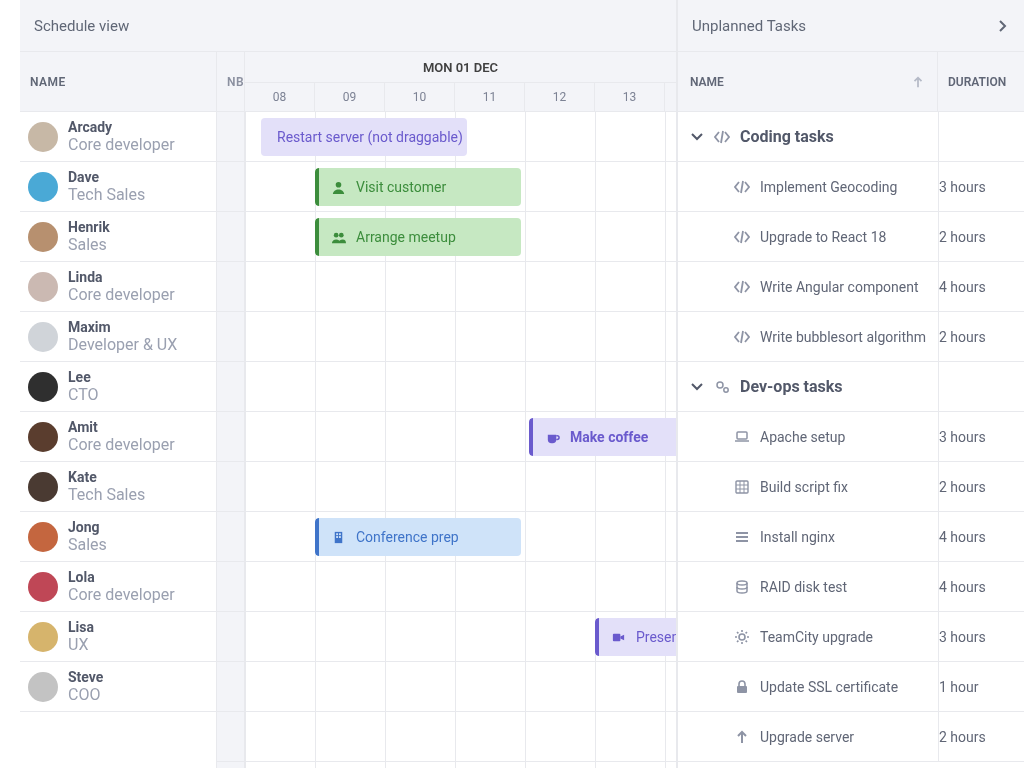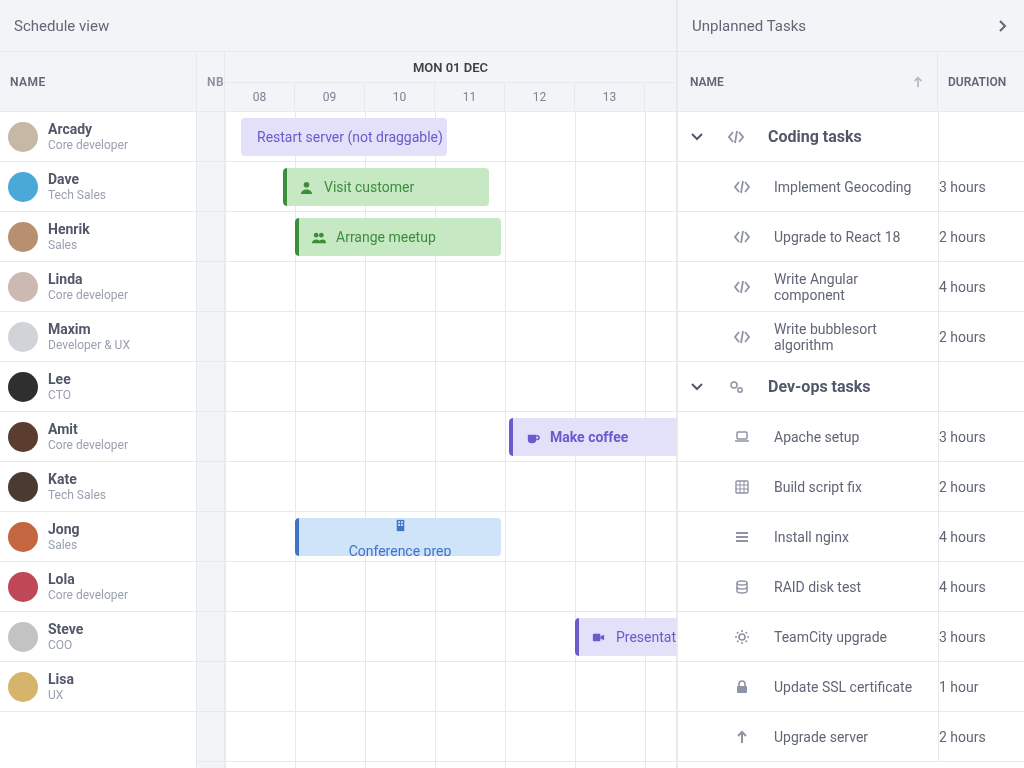--- a/index.html
+++ b/index.html
@@ -15,21 +15,21 @@
     --green-bg: #c6e8c2;
     --blue: #3f74c9;
     --blue-bg: #cfe3f9;
     --text-dark: #606676;
   }
   * { box-sizing: border-box; }
   html, body { margin:0; padding:0; width:1024px; height:768px; overflow:hidden;
     font-family: -apple-system, BlinkMacSystemFont, "Segoe UI", Roboto, sans-serif;
     color: var(--text); background:#fff; }
   .layout { display:flex; width:100%; height:100%; }
-  .schedule-panel { flex:1; min-width:0; display:flex; flex-direction:column; border-right:2px solid var(--border);}
+  .schedule-panel { flex:1; min-width:0; display:flex; flex-direction:column; border-right:2px solid var(--border);margin-left:20px;}
   .unplanned-panel { width:346px; display:flex; flex-direction:column; background:#fff;}
   .panel-title { height:52px; background:var(--header-bg); display:flex; align-items:center;
     padding:0 14px; font-size:15px; color:#606776; border-bottom:1px solid var(--border); }
   .unplanned-panel .panel-title { justify-content:space-between; }
 
   
   .sched-header-row { display:flex; background:var(--header-bg); height:60px; border-bottom:1px solid var(--border); }
   .sched-header-fixed { display:flex; flex:0 0 225px; }
   .col-header { display:flex; align-items:center; padding:0 10px;
     text-transform:uppercase; font-size:12px; letter-spacing:0.5px; color:#606776;
@@ -49,21 +49,21 @@
   .resource-col { width:197px; border-right:1px solid var(--border); }
   .nbr-col { width:28px; border-right:1px solid var(--border); background:var(--header-bg);}
   .nbr-col .nbr-cell { height:var(--row-h); border-bottom:1px solid var(--border); }
   .timeline-col { flex:1; position:relative; overflow:hidden; }
   .resource-row { height:var(--row-h); display:flex; align-items:center; padding:0 8px;
     border-bottom:1px solid var(--border); gap:10px; }
   .avatar { width:30px; height:30px; border-radius:50%; flex:0 0 30px;
     display:flex; align-items:center; justify-content:center; color:#fff; font-size:12px; font-weight:600;}
   .res-meta { display:flex; flex-direction:column; line-height:1.2; }
   .res-name { font-weight:700; font-size:14px; color:#525869; }
-  .res-role { font-size:12px; color:var(--text-muted); }
+  .res-role { font-size:16px; color:var(--text-muted); }
   .timeline-grid { position:absolute; inset:0; }
   .timeline-row { position:relative; height:var(--row-h); border-bottom:1px solid var(--border); }
   .vline { position:absolute; top:0; bottom:0; width:1px; background:var(--border); }
   .event { position:absolute; top:6px; height:38px; border-radius:4px;
     display:flex; align-items:center; gap:10px; padding:0 12px 0 16px;
     font-size:14px; white-space:nowrap; overflow:hidden; cursor:grab; }
   .event .ev-bar { position:absolute; left:0; top:0; bottom:0; width:4px; border-radius:4px 0 0 4px; }
   .event.violet { background:var(--violet-bg); color:var(--violet); }
   .event.violet .ev-bar { background:var(--violet); }
   .event.green { background:var(--green-bg); color:var(--green); }
@@ -76,21 +76,21 @@
   .up-header-row { display:flex; height:60px; background:var(--header-bg);
     border-bottom:1px solid var(--border); }
   .up-col-name { flex:1; display:flex; align-items:center; justify-content:space-between;
     padding:0 12px; text-transform:uppercase; font-size:12px; font-weight:600; color:#606676;
     border-right:1px solid var(--border); }
   .up-col-dur { width:86px; display:flex; align-items:center; padding:0 10px;
     text-transform:uppercase; font-size:12px; font-weight:600; color:#606676; }
   .up-body { flex:1; overflow:auto; }
   .up-group, .up-task { display:flex; align-items:center; height:var(--row-h);
     border-bottom:1px solid var(--border); }
-  .up-group .left, .up-task .left { flex:1; display:flex; align-items:center; gap:24px; padding:0 12px; }
+  .up-group .left, .up-task .left { flex:1; display:flex; align-items:center; gap:10px; padding:0 12px; }
   .up-group .right, .up-task .right { width:86px; padding:0 0; font-size:14px; color:var(--text-dark);
     border-left:1px solid var(--border); height:100%; display:flex; align-items:center; }
   .up-group { font-weight:700; color:#525869; }
   .up-task .left { padding-left:56px; }
   .up-task { color:var(--text-dark); font-size:14px; }
   .chev { width:14px; height:14px; }
   .task-icon, .small-icon { width:16px; height:16px; flex:0 0 16px; color:#8e94a5; }
   .sort-dir { color:#b5bac7; }
   svg { display:block; }
 </style>
@@ -257,31 +257,31 @@
             </div>
           </div>
           <div class="resource-row">
             <div class="avatar" style="background:#bf4756"></div>
             <div class="res-meta">
               <span class="res-name">Lola</span>
               <span class="res-role">Core developer</span>
             </div>
           </div>
           <div class="resource-row">
+            <div class="avatar" style="background:#d6b46c"></div>
+            <div class="res-meta">
+              <span class="res-name">Lisa</span>
+              <span class="res-role">UX</span>
+            </div>
+          </div>
+          <div class="resource-row">
             <div class="avatar" style="background:#c3c3c3"></div>
             <div class="res-meta">
               <span class="res-name">Steve</span>
               <span class="res-role">COO</span>
-            </div>
-          </div>
-          <div class="resource-row">
-            <div class="avatar" style="background:#d6b46c"></div>
-            <div class="res-meta">
-              <span class="res-name">Lisa</span>
-              <span class="res-role">UX</span>
             </div>
           </div>
         </div>
       <div class="nbr-col" id="nbr-col">
           <div class="nbr-cell"></div>
           <div class="nbr-cell"></div>
           <div class="nbr-cell"></div>
           <div class="nbr-cell"></div>
           <div class="nbr-cell"></div>
           <div class="nbr-cell"></div>
@@ -301,21 +301,21 @@
             <div class="vline" style="left: 210px;"></div>
             <div class="vline" style="left: 280px;"></div>
             <div class="vline" style="left: 350px;"></div>
             <div class="vline" style="left: 420px;"></div>
             <div class="timeline-row">
               <div class="event violet nobar" style="left: 16px; width: 206px;">
                 <span>Restart server (not draggable)</span>
               </div>
             </div>
             <div class="timeline-row">
-              <div class="event green" style="left: 58px; width: 206px;">
+              <div class="event green" style="left: 70px; width: 206px;">
                 <span class="ev-bar"></span>
                 <span class="ev-icon">
                   <svg width="15" height="15" viewBox="0 0 16 16">
                     <use href="#i-user"></use>
                   </svg>
                 </span>
                 <span>Visit customer</span>
               </div>
             </div>
             <div class="timeline-row">
@@ -338,21 +338,21 @@
                 <span class="ev-icon">
                   <svg width="15" height="15" viewBox="0 0 16 16">
                     <use href="#i-coffee"></use>
                   </svg>
                 </span>
                 <span>Make coffee</span>
               </div>
             </div>
             <div class="timeline-row"></div>
             <div class="timeline-row">
-              <div class="event blue" style="left: 70px; width: 206px; flex-direction: column;">
+              <div class="event blue" style="left: 70px; width: 206px;">
                 <span class="ev-bar"></span>
                 <span class="ev-icon">
                   <svg width="15" height="15" viewBox="0 0 16 16">
                     <use href="#i-building"></use>
                   </svg>
                 </span>
                 <span>Conference prep</span>
               </div>
             </div>
             <div class="timeline-row"></div>

